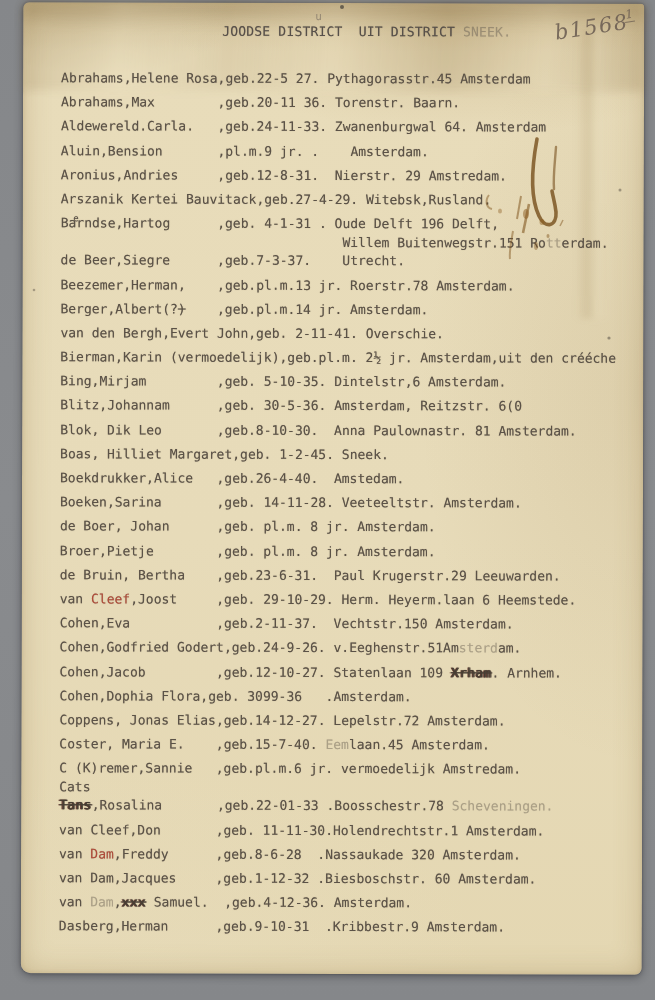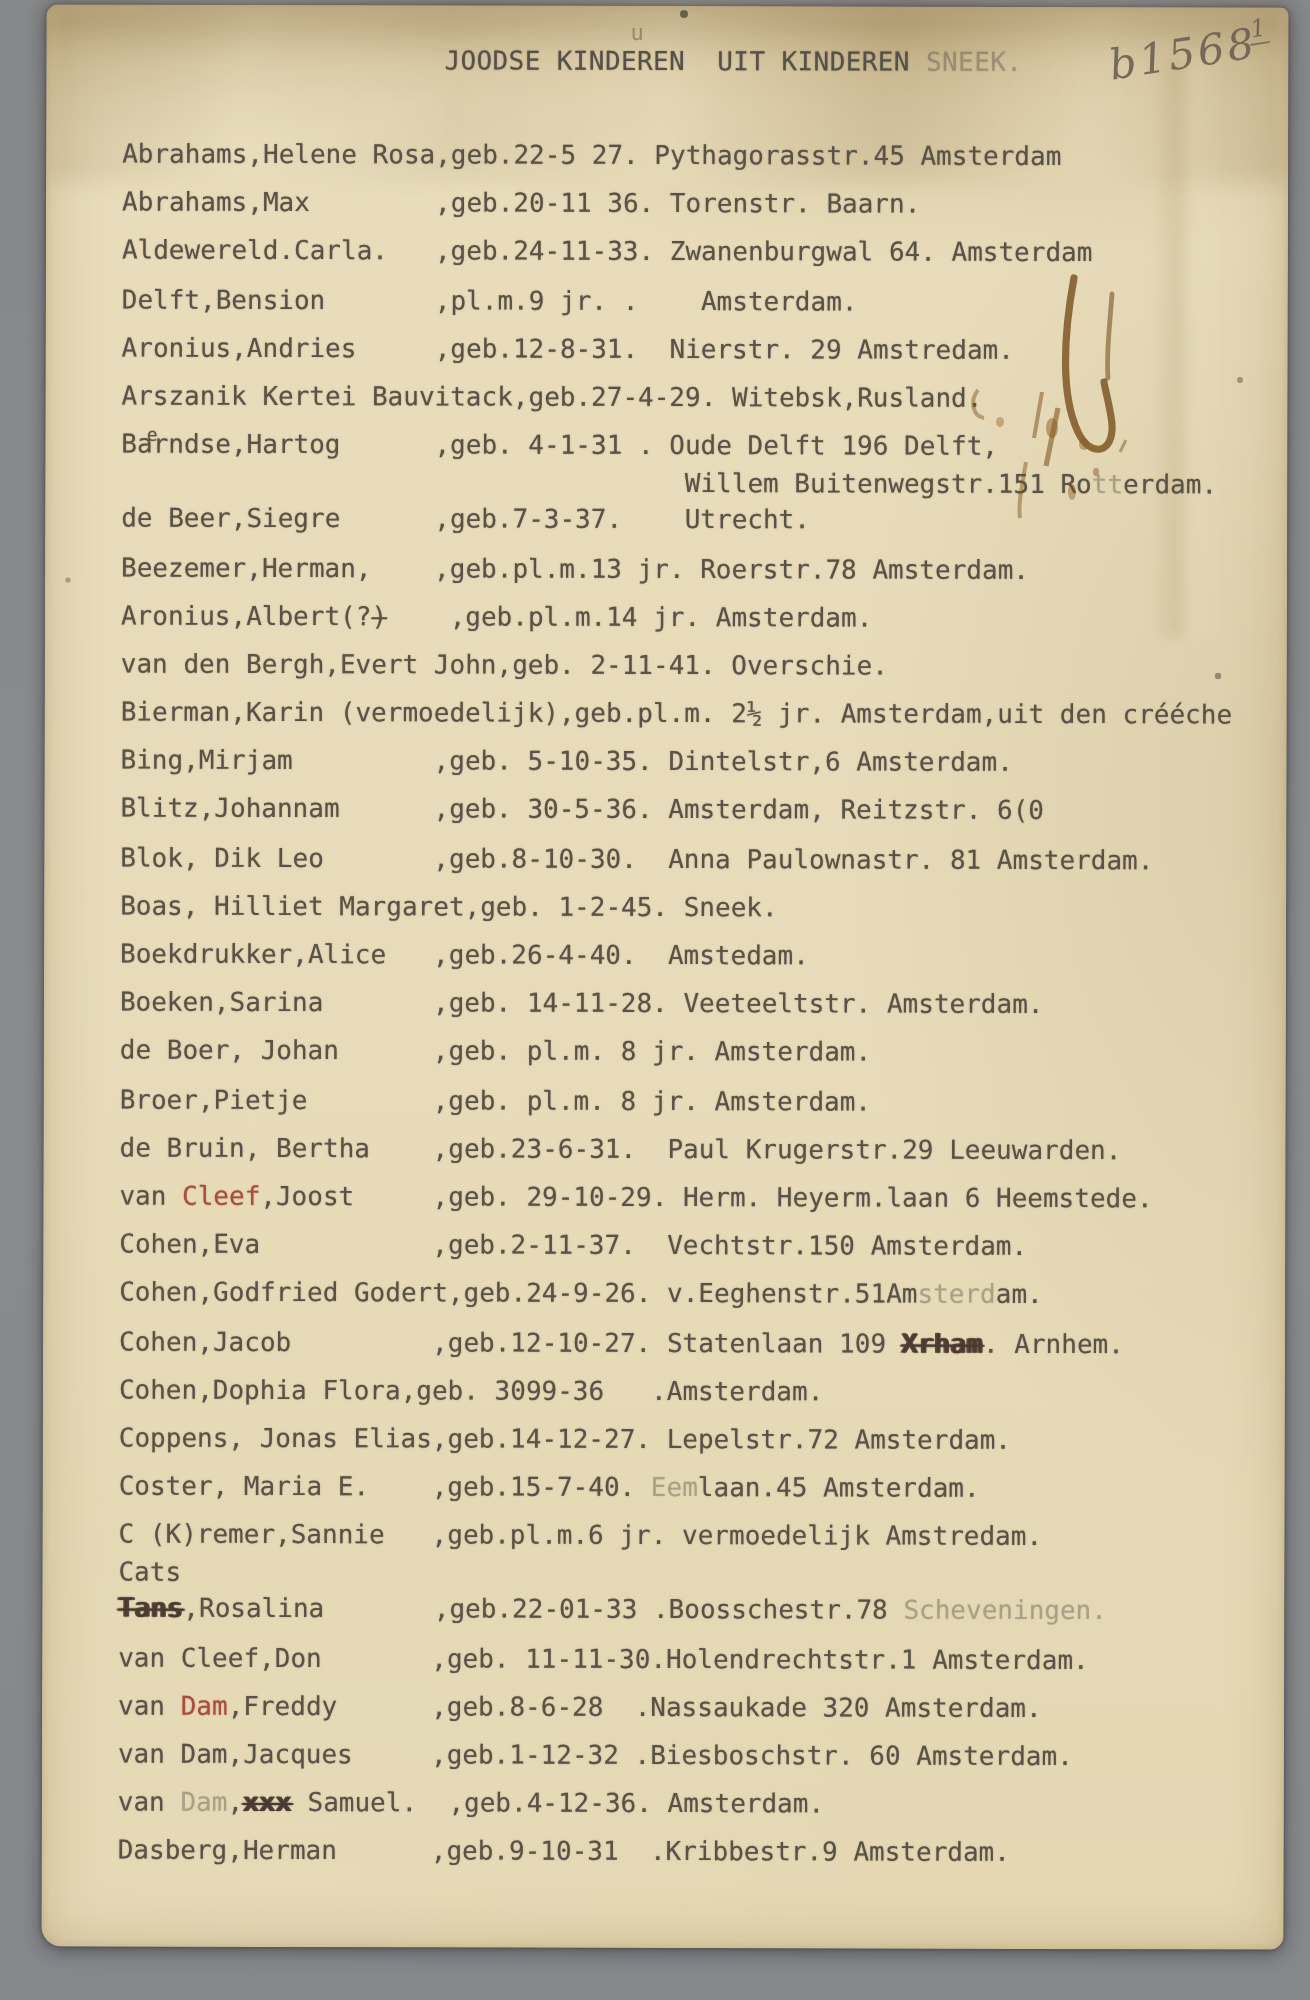--- a/index.html
+++ b/index.html
@@ -75,36 +75,36 @@
 </head>
 <body>
 
 <div class="stage">
   <div class="paper">
     <div class="top-shade"></div>
     <div class="side-crease"></div>
 
     <div class="top-mark">u</div>
 
-    <div class="title"><span>JOODSE KINDEREN  UIT KINDEREN </span><span class="seg-fade">SNEEK.</span></div>
+    <div class="title"><span>JOODSE DISTRICT  UIT DISTRICT </span><span class="seg-fade">SNEEK.</span></div>
 
     <div class="annotation"><span>b156</span><span>8</span><span class="ann-sup">1</span></div>
 
     <div class="rows">
         <div class="row"><span>Abrahams,Helene Rosa,geb.22-5 27. Pythagorasstr.45 Amsterdam</span></div>
         <div class="row"><span>Abrahams,Max        ,geb.20-11 36. Torenstr. Baarn.</span></div>
         <div class="row"><span>Aldewereld.Carla.   ,geb.24-11-33. Zwanenburgwal 64. Amsterdam</span></div>
-        <div class="row"><span>Delft,Bension       ,pl.m.9 jr. .    Amsterdam.</span></div>
+        <div class="row"><span>Aluin,Bension       ,pl.m.9 jr. .    Amsterdam.</span></div>
         <div class="row"><span>Aronius,Andries     ,geb.12-8-31.  Nierstr. 29 Amstredam.</span></div>
         <div class="row"><span>Arszanik Kertei Bauvitack,geb.27-4-29. Witebsk,Rusland.</span></div>
         <div class="row"><span>Ba</span><span class="seg-sup">e</span><span>rndse,Hartog      ,geb. 4-1-31 . Oude Delft 196 Delft,</span></div>
         <div class="row half"><span>                                    Willem Buitenwegstr.151 Ro</span><span class="seg-fade">tt</span><span>erdam.</span></div>
         <div class="row"><span>de Beer,Siegre      ,geb.7-3-37.    Utrecht.</span></div>
         <div class="row"><span>Beezemer,Herman,    ,geb.pl.m.13 jr. Roerstr.78 Amsterdam.</span></div>
-        <div class="row"><span>Aronius,Albert(?</span><span class="seg-strike">)</span><span>    ,geb.pl.m.14 jr. Amsterdam.</span></div>
+        <div class="row"><span>Berger,Albert(?</span><span class="seg-strike">)</span><span>    ,geb.pl.m.14 jr. Amsterdam.</span></div>
         <div class="row"><span>van den Bergh,Evert John,geb. 2-11-41. Overschie.</span></div>
         <div class="row"><span>Bierman,Karin (vermoedelijk),geb.pl.m. 2½ jr. Amsterdam,uit den crééche</span></div>
         <div class="row"><span>Bing,Mirjam         ,geb. 5-10-35. Dintelstr,6 Amsterdam.</span></div>
         <div class="row"><span>Blitz,Johannam      ,geb. 30-5-36. Amsterdam, Reitzstr. 6(0</span></div>
         <div class="row"><span>Blok, Dik Leo       ,geb.8-10-30.  Anna Paulownastr. 81 Amsterdam.</span></div>
         <div class="row"><span>Boas, Hilliet Margaret,geb. 1-2-45. Sneek.</span></div>
         <div class="row"><span>Boekdrukker,Alice   ,geb.26-4-40.  Amstedam.</span></div>
         <div class="row"><span>Boeken,Sarina       ,geb. 14-11-28. Veeteeltstr. Amsterdam.</span></div>
         <div class="row"><span>de Boer, Johan      ,geb. pl.m. 8 jr. Amsterdam.</span></div>
         <div class="row"><span>Broer,Pietje        ,geb. pl.m. 8 jr. Amsterdam.</span></div>

